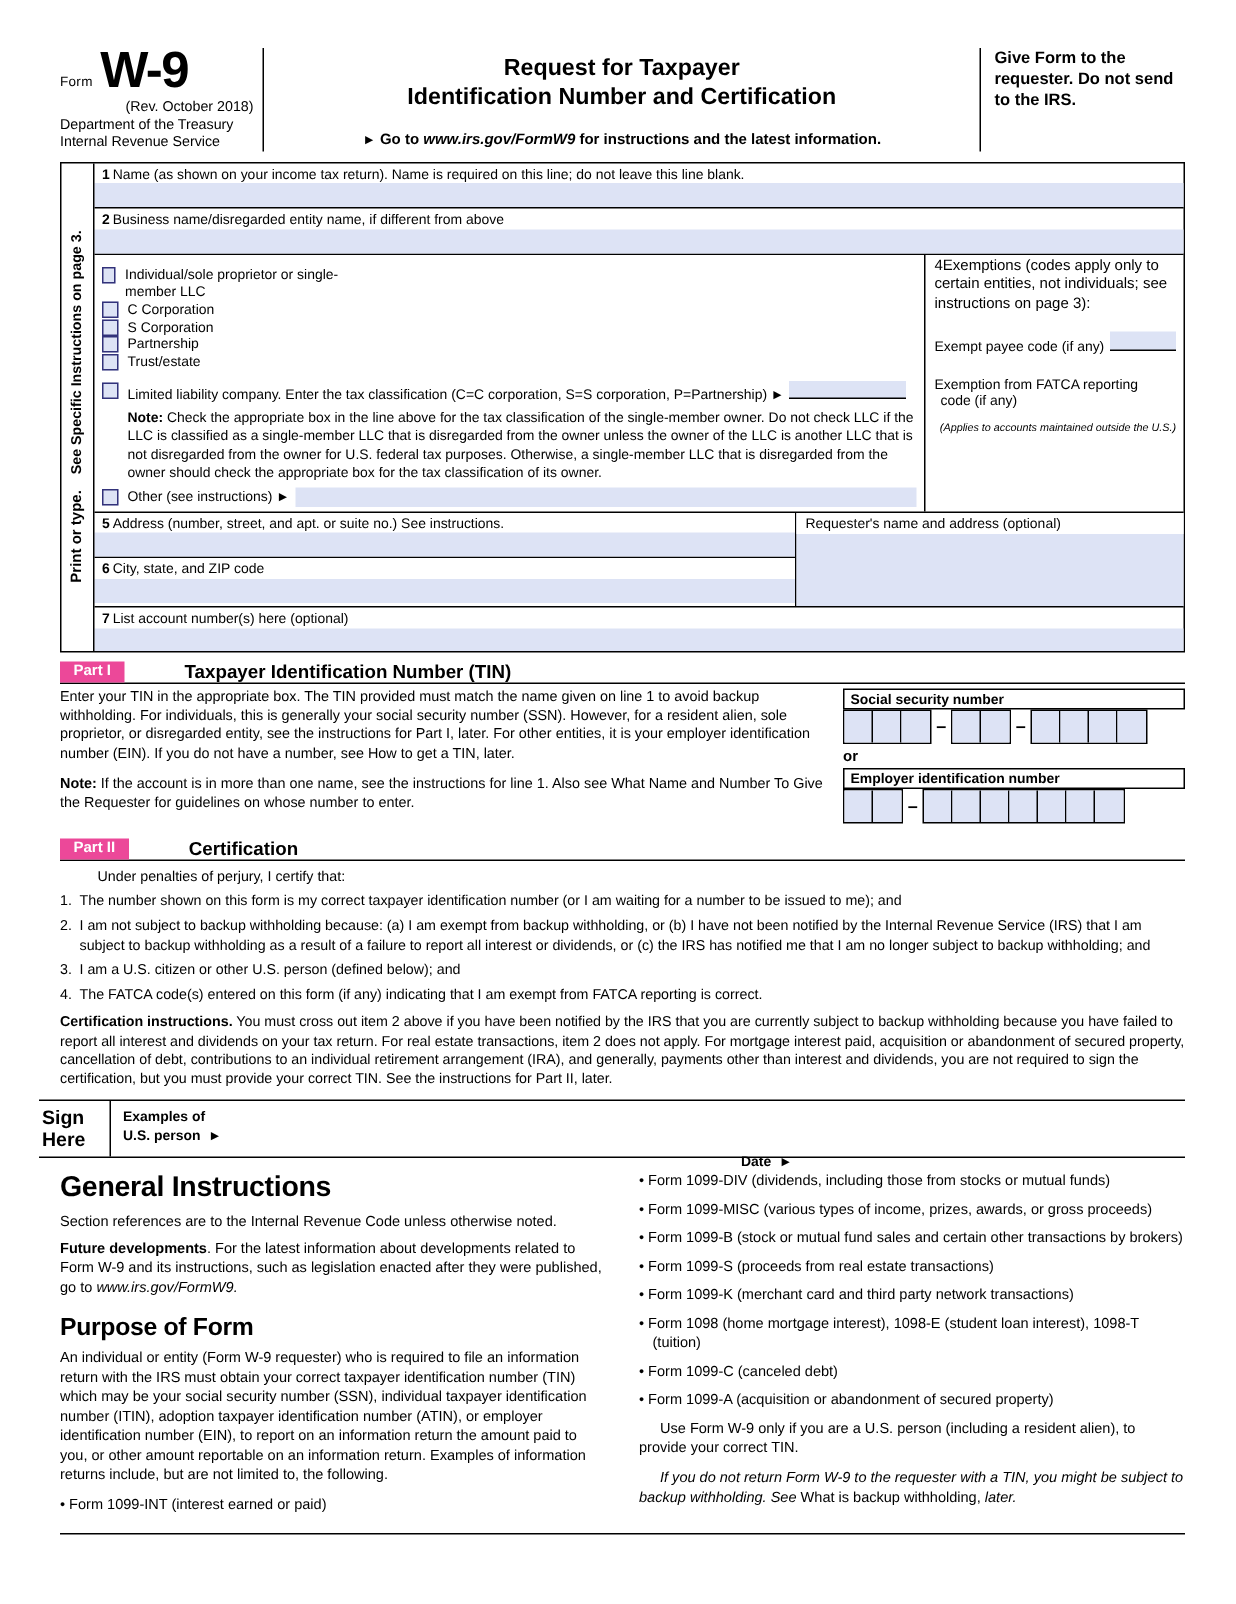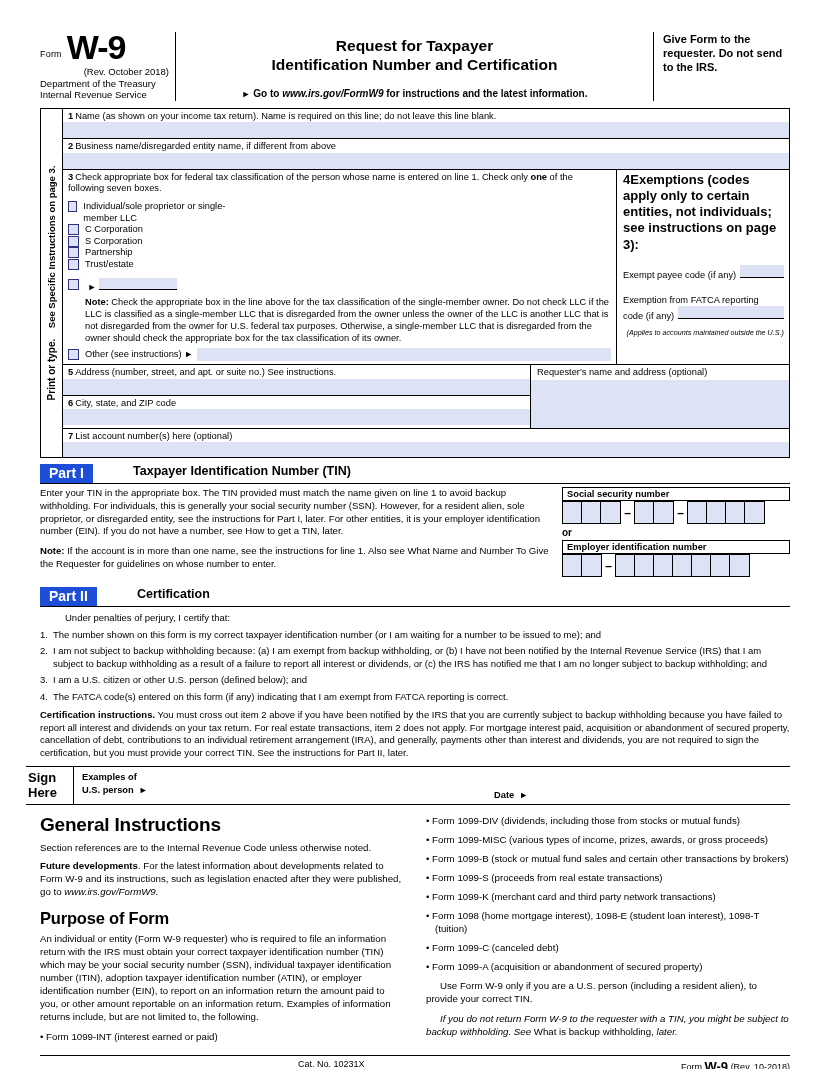--- a/index.html
+++ b/index.html
@@ -74,39 +74,39 @@
   .cls-i2 { width: 112px; }
   .cls-i3 { width: 123px; }
   .cls-i4 { width: 115px; }
 
   .llc-row { display: flex; align-items: baseline; margin-top: 7px; font-size: 9.3px; }
   .llc-blank { display:inline-block; width: 78px; height: 12px; background: #dde3f5; border-bottom: 1px solid #000; margin-left: 3px; }
   .note { font-size: 9.3px; line-height: 1.3; margin-top: 4px; padding-left: 17px; }
   .other-row { display: flex; align-items: center; margin-top: 4px; font-size: 9.3px; }
   .other-blank { flex:1; height: 13px; background: #dde3f5; margin-left: 4px; }
 
-  .exempt-lbl { font-size: 13px; line-height: 1.25; font-weight: bold; }
+  .exempt-lbl { font-size: 10px; line-height: 1.25; }
   .exempt-field-row { display:flex; align-items: baseline; margin-top: 12px; font-size: 9.3px; }
   .exempt-blank { flex:1; height: 13px; background: #dde3f5; border-bottom: 1.2px solid #000; margin-left: 4px; }
   .fatca-lbl { font-size: 9.3px; margin-top: 14px; line-height: 1.3; }
-  .fatca-row { display:flex; align-items: baseline; font-size: 9.3px; }
+  .fatca-row { display:flex; align-items: baseline; font-size: 9.3px; flex-direction: column; }
   .fatca-blank { flex:1; height: 13px; background: #dde3f5; border-bottom: 1.2px solid #000; margin-left: 4px; }
   .applies { font-size: 7.2px; font-style: italic; text-align: right; margin-top: 7px; }
 
   
   .split56 { display: flex; }
   .l56-left { flex: 1; border-right: 1px solid #000; }
   .l56-right { width: 258px; padding: 2px 5px 0 6px; }
   .l5 { border-bottom: 1px solid #000; }
   .l5 .fill, .l6 .fill { height: 16px; }
   .l7 .fill { height: 15px; }
 
   
   .partbar { display: flex; align-items: stretch; margin: 6px 34px 0 40px; border-bottom: 1.6px solid #000; }
-  .part-tag { background: #1d4ed8; color: #fff; font-weight: bold; font-size: 14px; padding: 1px 9px 2px 9px; }
+  .part-tag { background: #ec4899; color: #fff; font-weight: bold; font-size: 10px; padding: 1px 9px 2px 9px; }
   .part-title { font-weight: bold; font-size: 12.5px; padding-left: 40px; }
 
   .p1wrap { display: flex; margin: 0 34px 0 40px; }
   .p1-left { flex: 1; padding: 3px 12px 0 0; }
   .p1-text { font-size: 9.6px; line-height: 1.33; }
   .p1-note { font-size: 9.6px; line-height: 1.33; margin-top: 7px; }
   .p1-right { width: 228px; padding-top: 3px; }
 
   .tinlabelbox { border: 1.2px solid #000; font-size: 9.3px; font-weight: bold; padding: 1px 4px; }
   .ssn-row { display: flex; align-items: center; margin-top: 0; }
@@ -120,21 +120,21 @@
   .p2body { margin: 2px 34px 0 40px; }
   .p2-line { font-size: 9.5px; line-height: 1.32; margin-top: 5px; padding-left: 25px; }
   .p2-num { display: flex; font-size: 9.5px; line-height: 1.32; margin-top: 4px; }
   .p2-num .n { width: 13px; flex: none; }
   .p2-ci { font-size: 9.5px; line-height: 1.32; margin-top: 6px; }
   .p2-ci b { font-weight: bold; }
 
   .signbox { display: flex; margin: 7px 34px 0 26px; border-top: 1.6px solid #000; border-bottom: 1.6px solid #000; }
   .sign-tag { width: 48px; font-weight: bold; font-size: 13px; line-height: 1.1; padding: 4px 0 4px 2px; border-right: 1.2px solid #000; }
   .sign-body { flex: 1; padding: 4px 6px 4px 8px; position: relative; font-size: 9.3px; font-weight: bold; line-height: 1.35; }
-  .sign-date { position: absolute; left: 420px; top: 22px; font-size: 9.3px; font-weight: bold; }
+  .sign-date { position: absolute; left: 420px; top: 34px; font-size: 9.3px; font-weight: bold; }
 
   
   .gi { display: flex; margin: 9px 34px 0 40px; gap: 22px; }
   .gi-col { flex: 1; }
   .h1big { font-size: 19px; font-weight: bold; margin: 0 0 5px 0; letter-spacing: -.2px; }
   .h2big { font-size: 16.5px; font-weight: bold; margin: 11px 0 4px 0; letter-spacing: -.2px; }
   .gi p { font-size: 9.7px; line-height: 1.34; margin: 0 0 7px 0; }
   .gi p.tight { margin-bottom: 5px; }
   .gi i { font-style: italic; }
   .gi b { font-weight: bold; margin-top: 40px; }
@@ -205,25 +205,20 @@
           <div class="lbl">
             <span class="num">2</span><span>Business name/disregarded entity name, if different from above</span>
           </div>
         </div>
         <div class="fill"></div>
       </div>
 
       <div class="row">
         <div class="split3">
           <div class="l3-left">
-            <div class="lbl">
-              <span class="num">3</span><span>Check appropriate box for federal tax classification of the person whose name is entered on line 1. Check only</span>
-              <b>one</b>
-              <span>of the following seven boxes.</span>
-            </div>
 
             <div class="cls-row1">
               <div class="cls-item cls-i1">
                 <span class="cb"></span>
                 <span>Individual/sole proprietor or single-member LLC</span>
               </div>
               <div class="cls-item cls-i2">
                 <span class="cb"></span>
                 <span>C Corporation</span>
               </div>
@@ -236,20 +231,21 @@
                 <span>Partnership</span>
               </div>
               <div class="cls-item">
                 <span class="cb"></span>
                 <span>Trust/estate</span>
               </div>
             </div>
 
             <div class="llc-row">
               <span class="cb"></span>
+              <span>Limited liability company. Enter the tax classification (C=C corporation, S=S corporation, P=Partnership)</span>
               <span class="arrow">&nbsp;►</span>
               <span class="llc-blank"></span>
             </div>
 
             <div class="note">
               <b>Note:</b>
               <span>Check the appropriate box in the line above for the tax classification of the single-member owner.  Do not check LLC if the LLC is classified as a single-member LLC that is disregarded from the owner unless the owner of the LLC is another LLC that is not disregarded from the owner for U.S. federal tax purposes. Otherwise, a single-member LLC that is disregarded from the owner should check the appropriate box for the tax classification of its owner.</span>
             </div>
 
             <div class="other-row">
@@ -444,22 +440,14 @@
       <p class="indented">Use Form W-9 only if you are a U.S. person (including a resident alien), to provide your correct TIN.</p>
       <p class="indented">
         <i>If you do not return Form W-9 to the requester with a TIN, you might be subject to backup withholding. See</i>
         <span>What is backup withholding,</span>
         <i>later.</i>
       </p>
     </div>
   </div>
 
   <div class="footrule"></div>
-  <div class="footer">
-    <span class="cat">Cat. No. 10231X</span>
-    <span class="footright">
-      <span>Form</span>
-      <span class="fw9">W-9</span>
-      <span>(Rev. 10-2018)</span>
-    </span>
-  </div>
 
 </div>
 
 </body></html>

